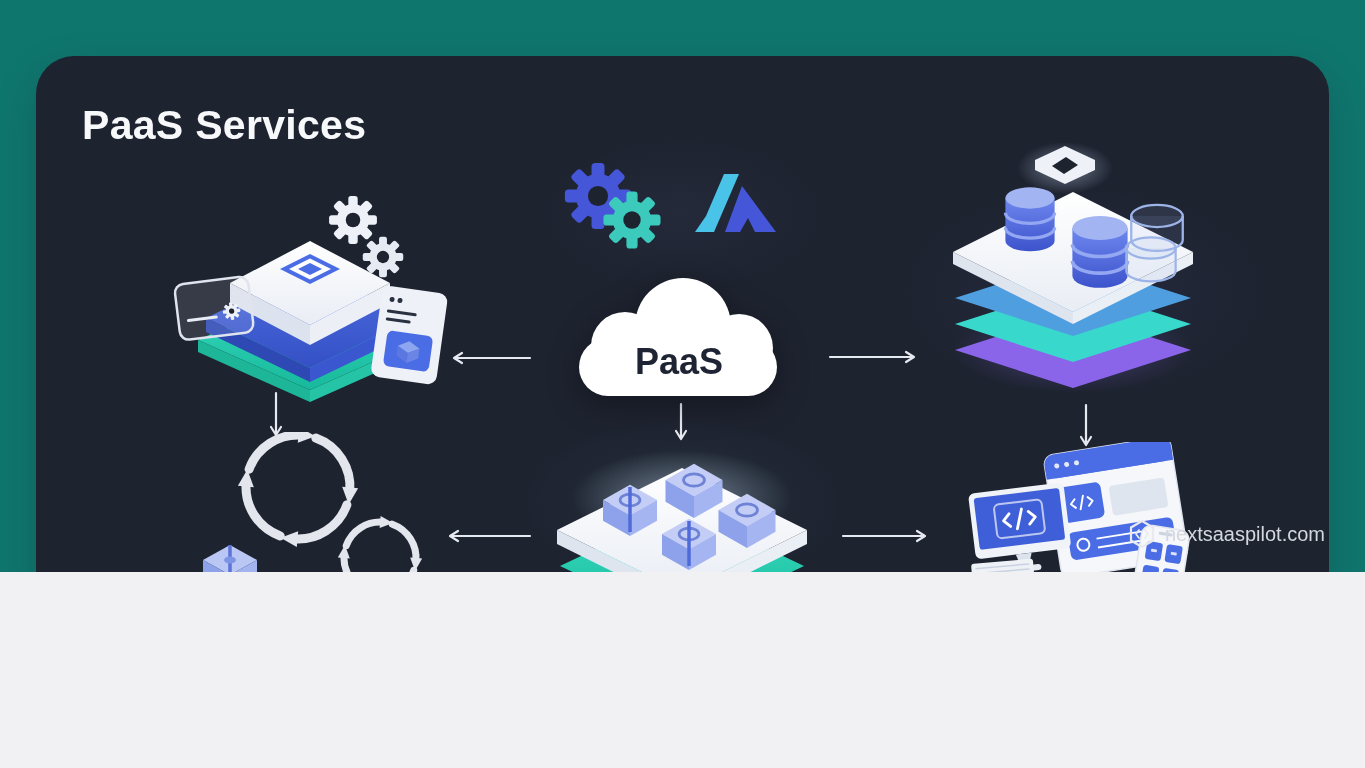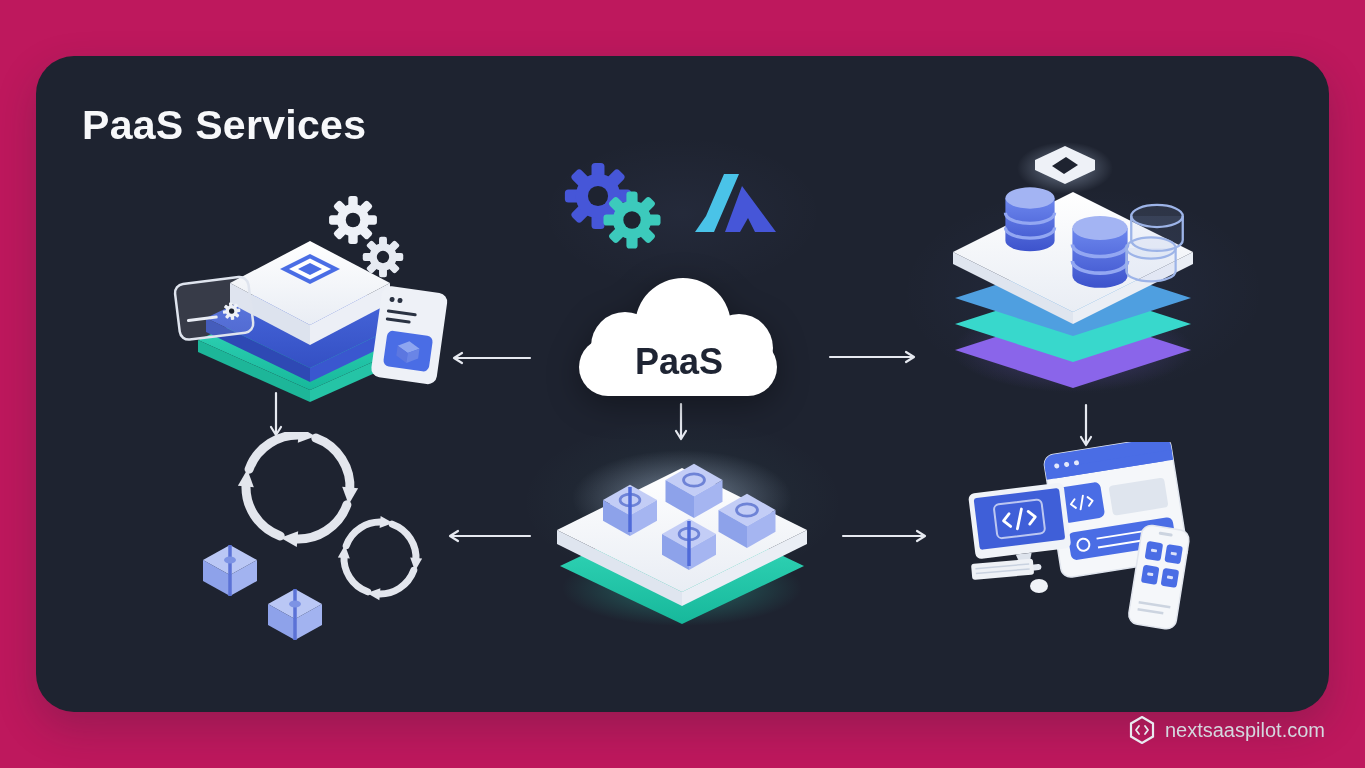--- a/index.html
+++ b/index.html
@@ -1,17 +1,17 @@
 <!DOCTYPE html>
 <html><head>
 <meta charset="utf-8">
 <style>
   html,body{margin:0;padding:0;}
   body{background:#f1f1f3;font-family:"Liberation Sans",sans-serif;}
-  .canvas{position:relative;width:1365px;height:768px;background:#be185d;overflow:hidden;}
+  .canvas{position:relative;width:1365px;height:572px;background:#0f766e;overflow:hidden;}
   .board{
     position:absolute;left:36px;top:56px;width:1293px;height:656px;
     background-color:#1e2330;
     background-image:
       radial-gradient(230px 120px at 50% 68%, rgba(120,220,200,0.07), transparent 70%),
       radial-gradient(260px 150px at 81% 36%, rgba(110,140,255,0.07), transparent 70%),
       radial-gradient(200px 110px at 50% 24%, rgba(150,170,255,0.05), transparent 70%);
     border-radius:38px;
     box-shadow:0 16px 40px rgba(25,30,45,0.22);
   }

